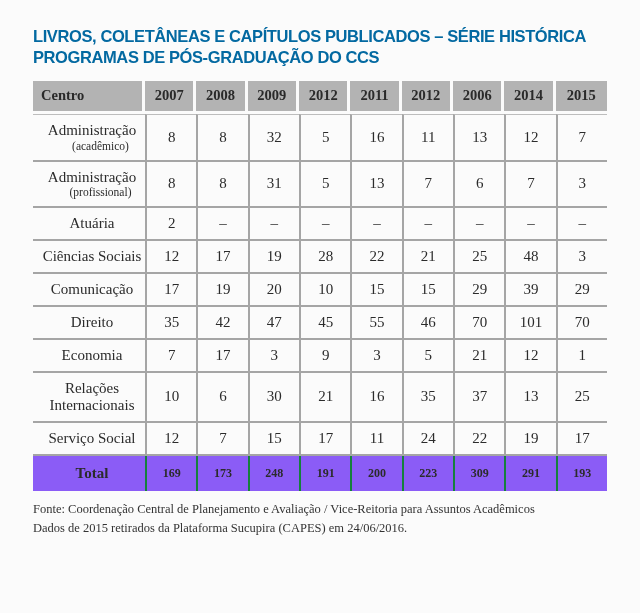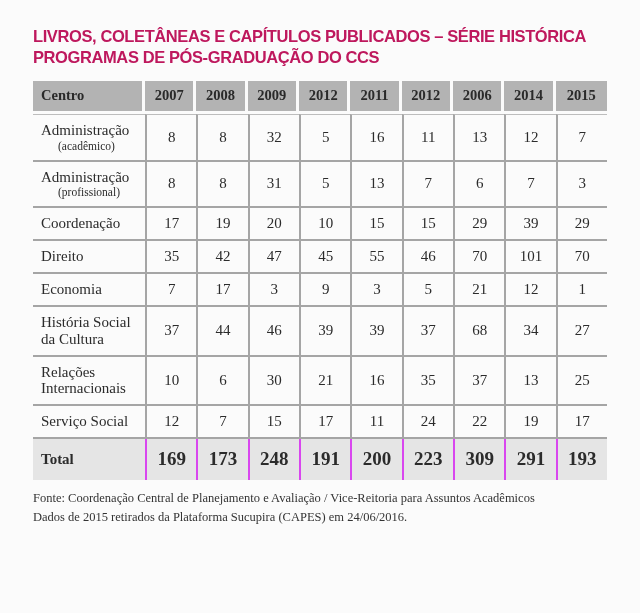--- a/index.html
+++ b/index.html
@@ -16,21 +16,21 @@
     padding: 26px 33px 0 33px;
     box-sizing: border-box;
     width: 640px;
   }
   .page-title {
     font-family: "Liberation Sans", sans-serif;
     font-weight: bold;
     font-size: 16.5px;
     line-height: 1.28;
     letter-spacing: -0.4px;
-    color: #be185d;
+    color: #0369a1;
     margin: 0 0 13px 0;
   }
   table.data-table {
     border-collapse: separate;
     border-spacing: 0;
     width: 574px;
     table-layout: fixed;
   }
   col.label-col { width: 112px; }
   thead th {
@@ -44,21 +44,21 @@
     border-right: 3px solid #fbfbfb;
     border-bottom: 3px solid #fbfbfb;
     margin-top: 6px;
   }
   thead th:last-child { border-right: none; }
   thead th.centro {
     text-align: left;
     padding-left: 8px;
   }
   tbody th.row-label {
-    text-align: left;
+    text-align: center;
     font-weight: normal;
     font-size: 15px;
     line-height: 1.12;
     padding: 7px 2px 7px 8px;
     vertical-align: middle;
     border-bottom: 2px solid #a5a5a5;
   }
   tbody tr:first-child th, tbody tr:first-child td {
     border-top: 1px solid #bdbdbd;
   }
@@ -70,33 +70,33 @@
     border-left: 2px solid #a5a5a5;
     border-bottom: 2px solid #a5a5a5;
   }
   .sublabel {
     font-size: 11.5px;
     line-height: 1.1;
     margin-top: 1px;
     margin-left: 17px;
   }
   tr.total-row th, tr.total-row td {
-    background: #e5e5e5;
+    background: #8b5cf6;
     font-weight: bold;
     border-bottom: none;
   }
   tr.total-row th.row-label {
     border-bottom: none;
     padding-top: 9px;
     padding-bottom: 10px;
   }
   tr.total-row td.num {
-    border-left: 2px solid #d946ef;
+    border-left: 2px solid #15803d;
     border-bottom: none;
-    font-size: 19px;
+    font-size: 12px;
     padding-top: 9px;
     padding-bottom: 10px;
   }
   .source-note {
     margin-top: 9px;
     font-size: 12.5px;
     line-height: 1.5;
     color: #333;
     width: 574px;
   }
@@ -155,21 +155,49 @@
           <td class="num">31</td>
           <td class="num">5</td>
           <td class="num">13</td>
           <td class="num">7</td>
           <td class="num">6</td>
           <td class="num">7</td>
           <td class="num">3</td>
         </tr>
         <tr>
           <th class="row-label">
-            <div>Coordenação</div>
+            <div>Atuária</div>
+          </th>
+          <td class="num">2</td>
+          <td class="num">–</td>
+          <td class="num">–</td>
+          <td class="num">–</td>
+          <td class="num">–</td>
+          <td class="num">–</td>
+          <td class="num">–</td>
+          <td class="num">–</td>
+          <td class="num">–</td>
+        </tr>
+        <tr>
+          <th class="row-label">
+            <div>Ciências Sociais</div>
+          </th>
+          <td class="num">12</td>
+          <td class="num">17</td>
+          <td class="num">19</td>
+          <td class="num">28</td>
+          <td class="num">22</td>
+          <td class="num">21</td>
+          <td class="num">25</td>
+          <td class="num">48</td>
+          <td class="num">3</td>
+        </tr>
+        <tr>
+          <th class="row-label">
+            <div>Comunicação</div>
           </th>
           <td class="num">17</td>
           <td class="num">19</td>
           <td class="num">20</td>
           <td class="num">10</td>
           <td class="num">15</td>
           <td class="num">15</td>
           <td class="num">29</td>
           <td class="num">39</td>
           <td class="num">29</td>
@@ -197,34 +225,20 @@
           <td class="num">3</td>
           <td class="num">9</td>
           <td class="num">3</td>
           <td class="num">5</td>
           <td class="num">21</td>
           <td class="num">12</td>
           <td class="num">1</td>
         </tr>
         <tr>
           <th class="row-label">
-            <div>História Social da Cultura</div>
-          </th>
-          <td class="num">37</td>
-          <td class="num">44</td>
-          <td class="num">46</td>
-          <td class="num">39</td>
-          <td class="num">39</td>
-          <td class="num">37</td>
-          <td class="num">68</td>
-          <td class="num">34</td>
-          <td class="num">27</td>
-        </tr>
-        <tr>
-          <th class="row-label">
             <div>Relações Internacionais</div>
           </th>
           <td class="num">10</td>
           <td class="num">6</td>
           <td class="num">30</td>
           <td class="num">21</td>
           <td class="num">16</td>
           <td class="num">35</td>
           <td class="num">37</td>
           <td class="num">13</td>

